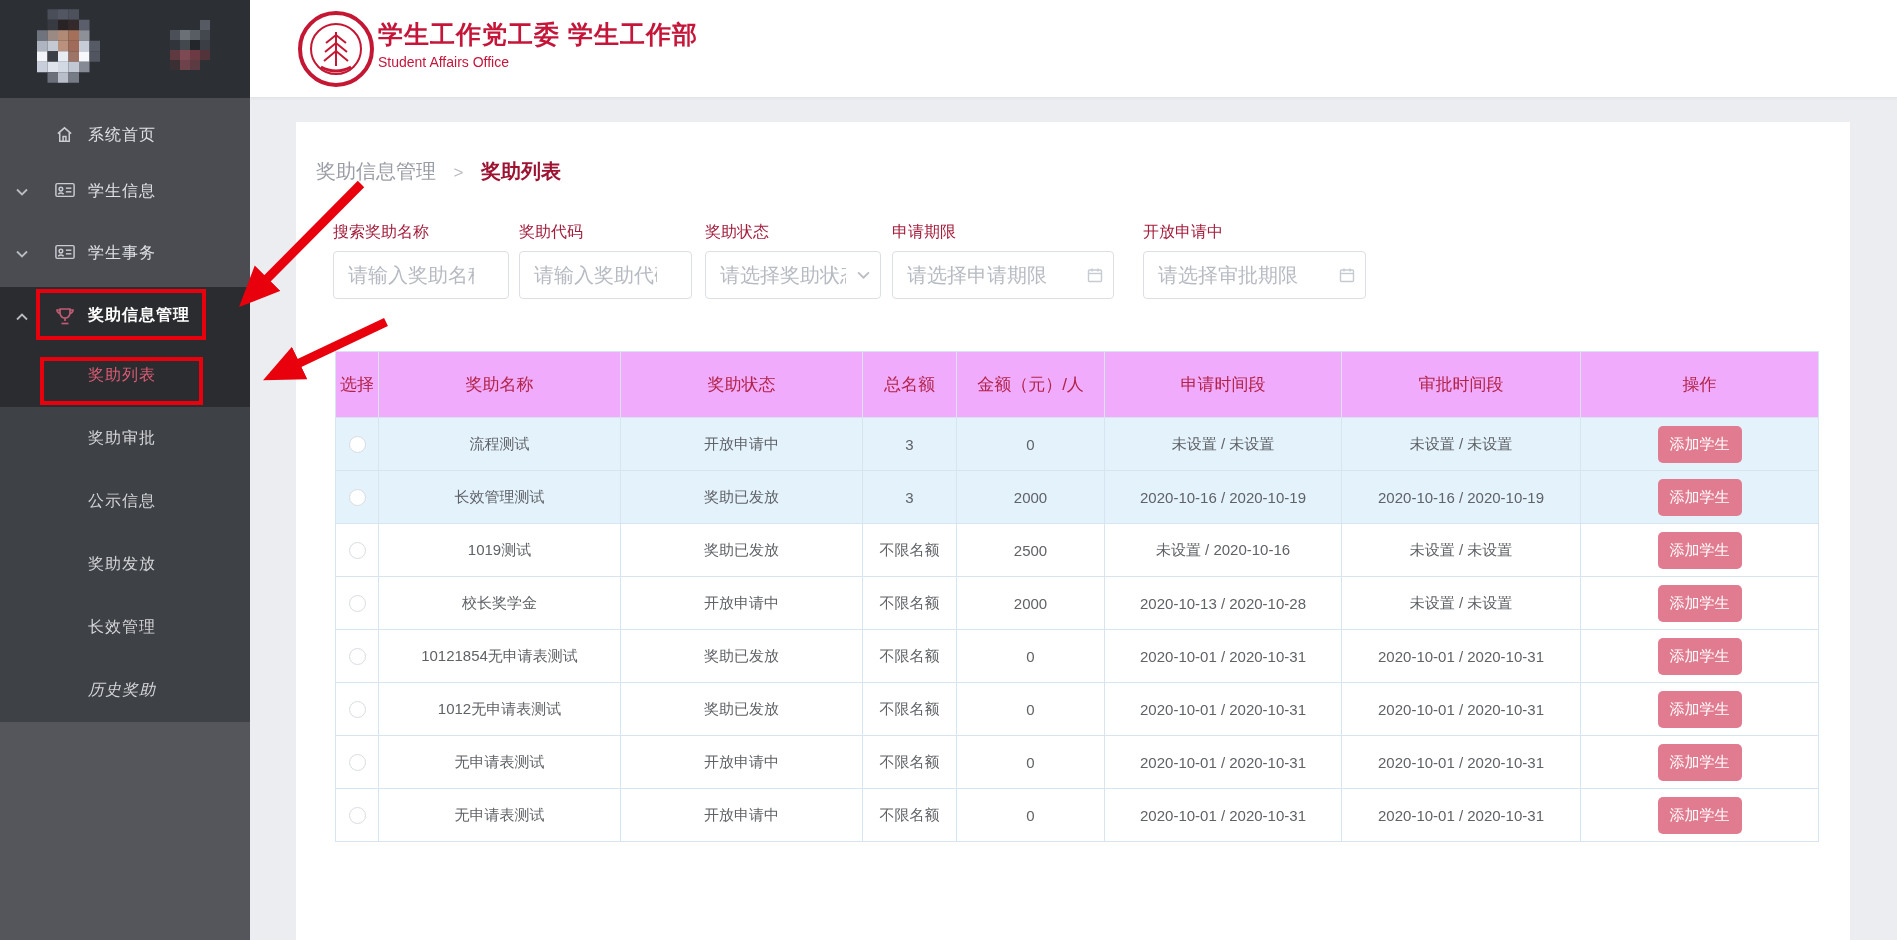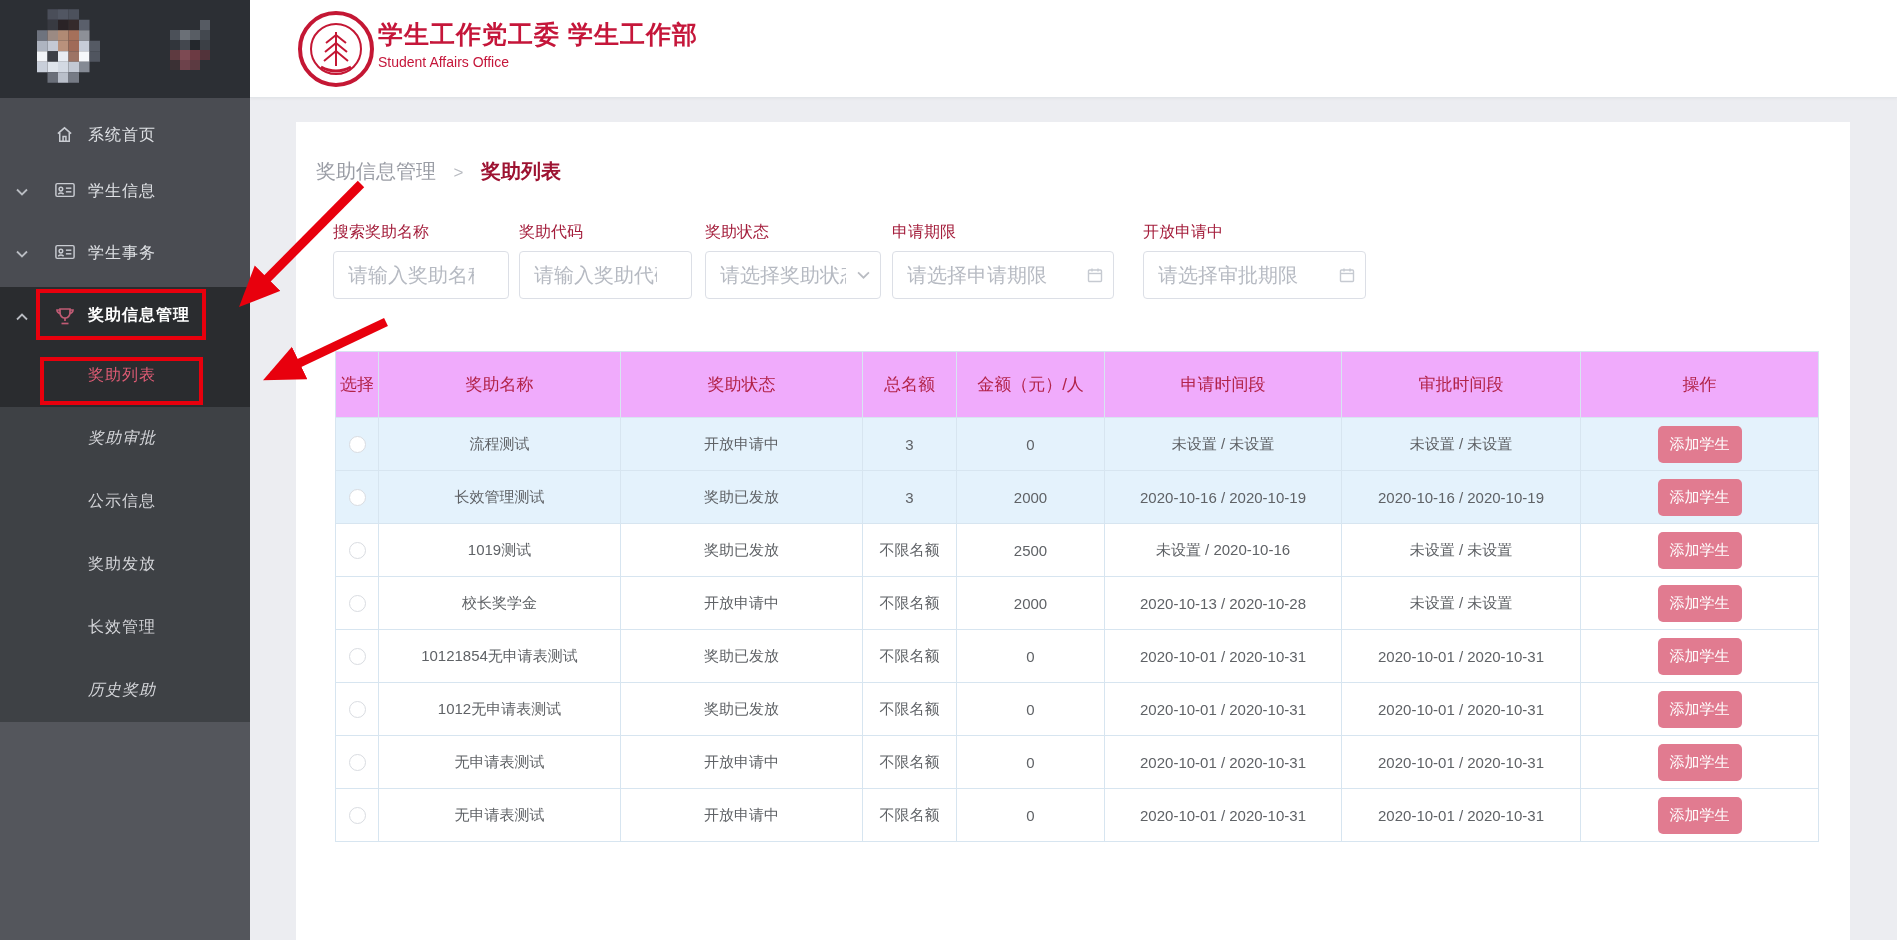--- a/index.html
+++ b/index.html
@@ -172,21 +172,21 @@
             <path d="M15 4 h3 a3.5 3.5 0 0 1 -3.5 3.5"></path>
             <line x1="10" y1="12" x2="10" y2="15"></line>
             <path d="M6.5 17.5 h7"></path>
           </svg></span>
         <span class="nlabel">奖助信息管理</span>
       </div>
       <div class="submenu">
         <div class="sub-item active" style="top: 0px;">
           <span class="nlabel">奖助列表</span>
         </div>
-        <div class="sub-item" style="top: 63px; font-style: italic;">
+        <div class="sub-item" style="top: 63px;">
           <span class="nlabel">奖助审批</span>
         </div>
         <div class="sub-item" style="top: 126px;">
           <span class="nlabel">公示信息</span>
         </div>
         <div class="sub-item" style="top: 189px; text-decoration: underline;">
           <span class="nlabel">奖助发放</span>
         </div>
         <div class="sub-item" style="top: 252px;">
           <span class="nlabel">长效管理</span>

